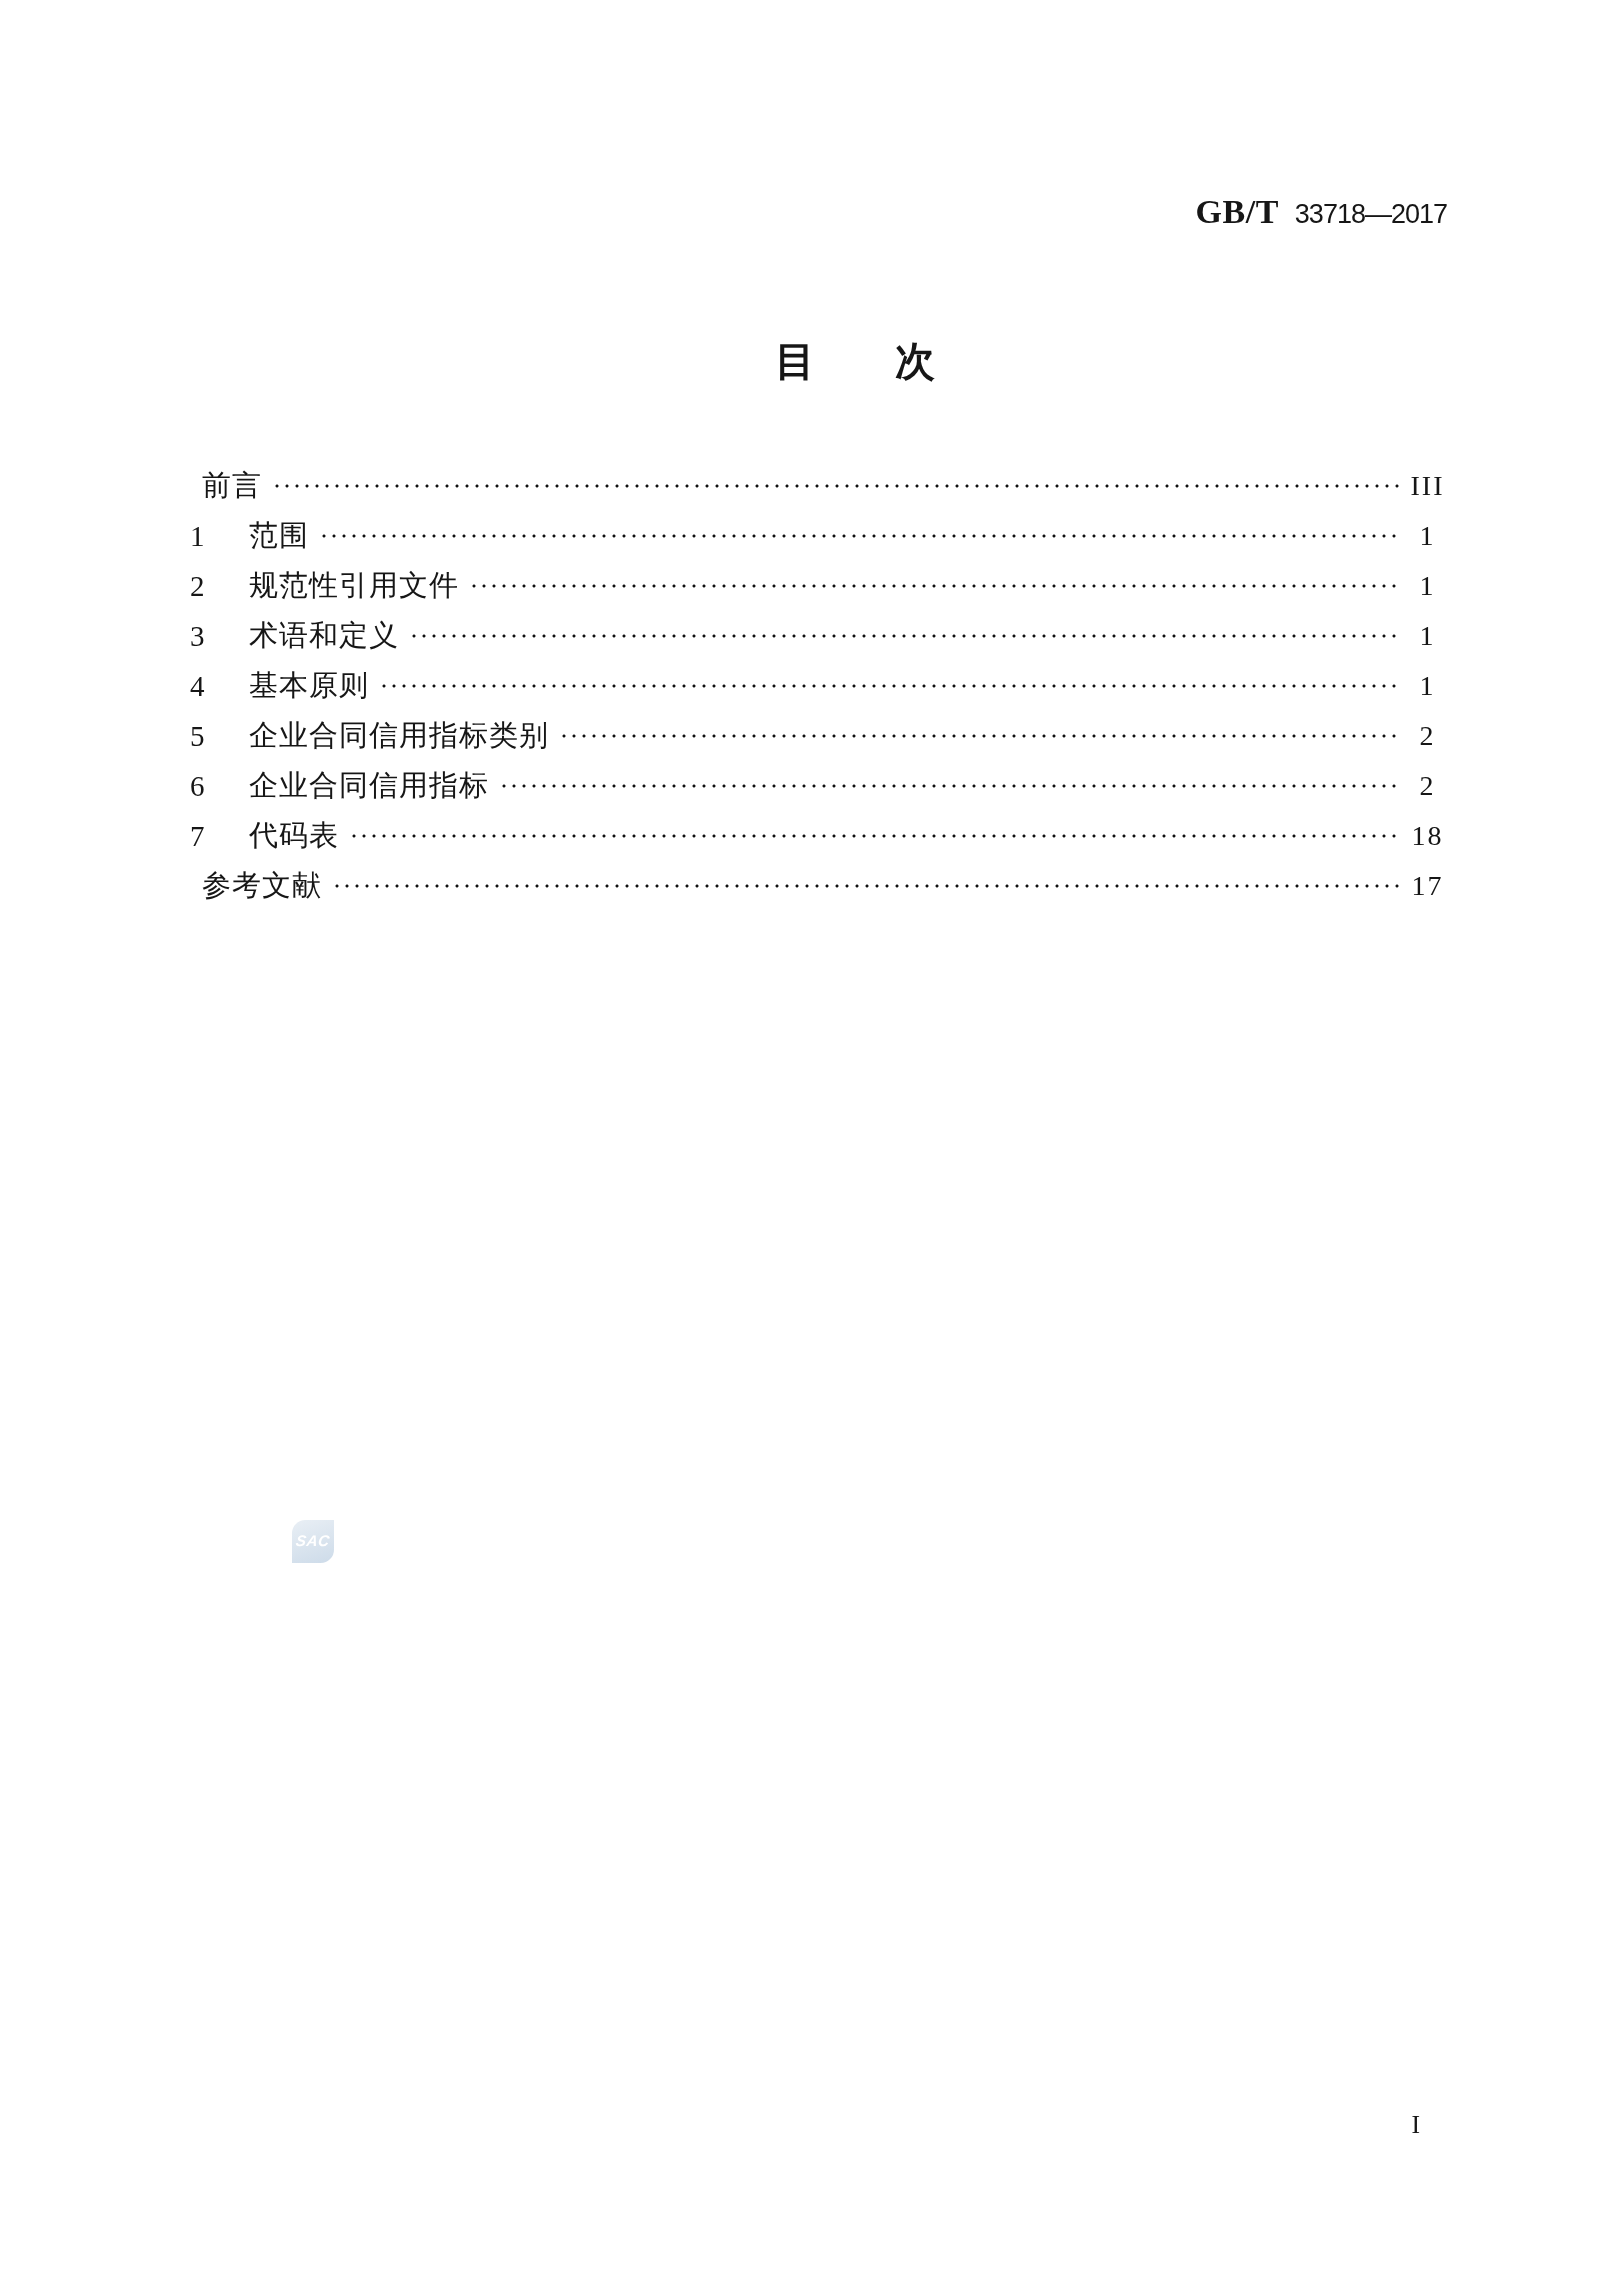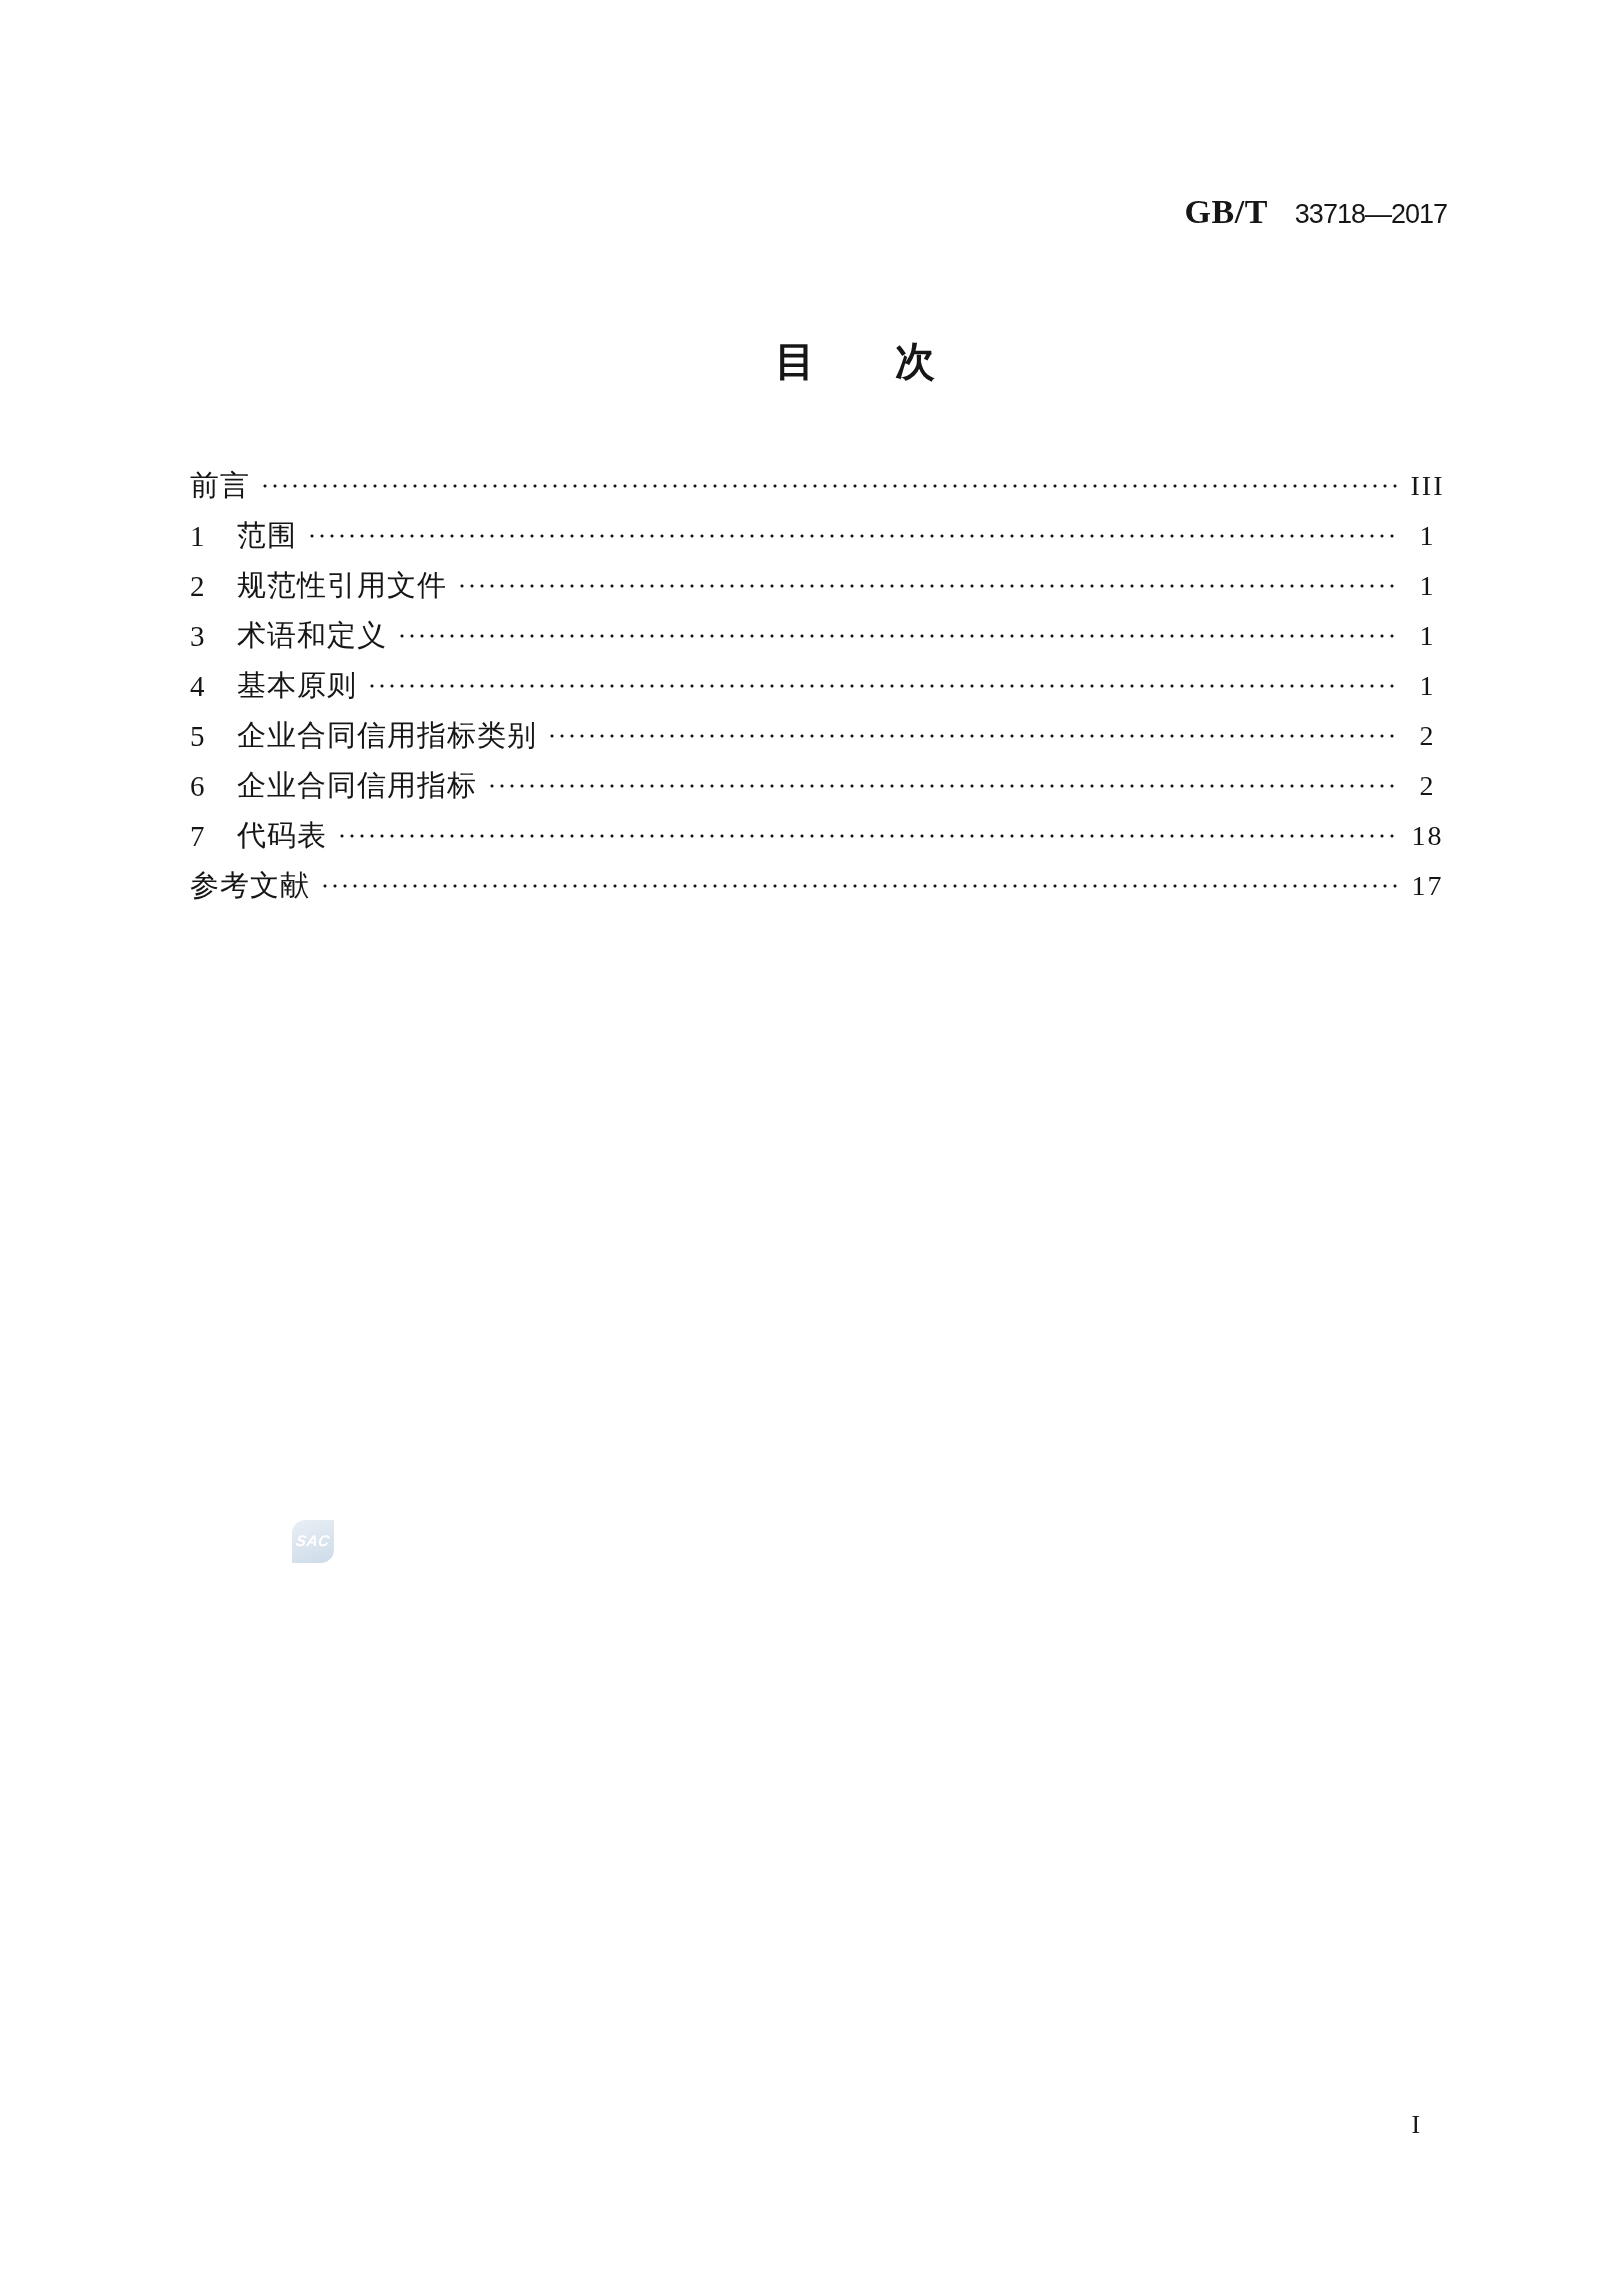--- a/index.html
+++ b/index.html
@@ -30,21 +30,21 @@
     font-family: "Liberation Serif", "DejaVu Serif", serif;
     font-weight: bold;
     font-size: 34px;
     letter-spacing: 0.5px;
   }
   .code-number {
     font-family: "Liberation Sans", "DejaVu Sans", sans-serif;
     font-weight: 500;
     font-size: 27px;
     letter-spacing: -1px;
-    margin-left: 27px;
+    margin-left: 16px;
   }
 
   
   .page-title {
     position: absolute;
     top: 334px;
     left: 0;
     width: 100%;
     text-align: center;
     font-family: "Liberation Sans", "DejaVu Sans", sans-serif;
@@ -69,20 +69,21 @@
     font-size: 29px;
     letter-spacing: 1px;
     white-space: nowrap;
   }
   .toc-num {
     flex: none;
     width: 47px;
   }
   .toc-label {
     flex: none;
+    margin-left: 12px;
   }
   .toc-leader {
     flex: 1 1 auto;
     align-self: stretch;
     margin: 0 7.2px 0 10.2px;
     background-image: radial-gradient(circle 1.6px at center, #111 97%, transparent 100%);
     background-size: 10px 50px;
     background-repeat: repeat-x;
     background-position: left center;
   }

